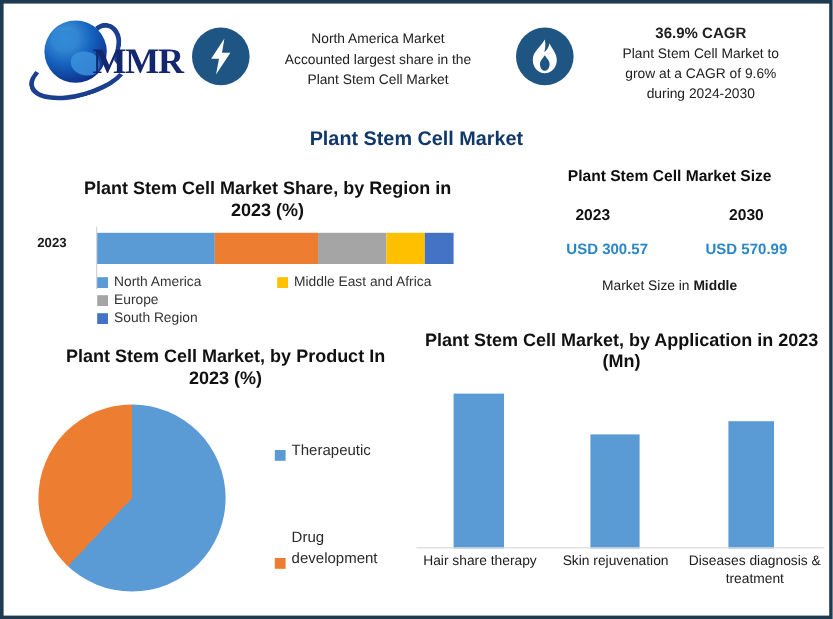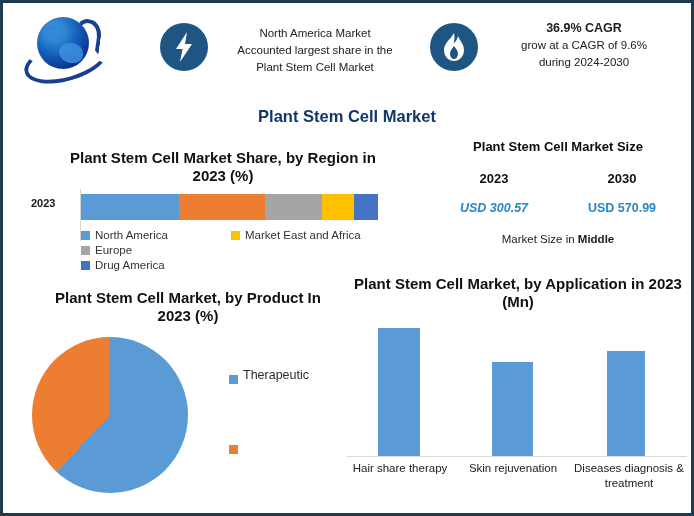--- a/index.html
+++ b/index.html
@@ -233,20 +233,21 @@
 <body>
 
 <div id="page">
 
   <div id="header">
 
     <div class="logo">
       <div class="logo-swoosh"></div>
       <div class="logo-globe"></div>
       <div class="logo-tail"></div>
+      <div class="logo-text">MMR</div>
     </div>
 
     <div class="hicon" style="left:157px; top:20px;">
       <svg width="48" height="48" viewBox="0 0 48 48" aria-hidden="true">
         <path d="M27 9 L16 26 L22.5 26 L20 39 L32 21 L25 21 Z" fill="#ffffff"></path>
       </svg>
     </div>
     <div class="htext" style="left:216px; top:22px; width:192px;">
       <div>North America Market</div>
       <div>Accounted largest share in the</div>
@@ -254,20 +255,21 @@
     </div>
 
     <div class="hicon" style="left:427px; top:20px;">
       <svg width="48" height="48" viewBox="0 0 48 48" aria-hidden="true">
         <path d="M24 10 C20 17 14 20 14 27 C14 33.5 18.6 38 24 38 C29.4 38 34 33.5 34 27 C34 21 30 18 28 13 C27 17 25.5 19 23.5 20.5 C24.6 17.5 24.8 13.5 24 10 Z" fill="#ffffff"></path>
         <path d="M24 23 C22 26 20 27.5 20 30.5 C20 33.6 21.8 36 24 36 C26.2 36 28 33.6 28 30.5 C28 27.5 26 26 24 23 Z" fill="#1f5582"></path>
       </svg>
     </div>
     <div class="htext" style="left:487px; top:17px; width:188px;">
       <div style="font-weight:bold; font-size:12.5px;">36.9% CAGR</div>
+      <div>Plant Stem Cell Market to</div>
       <div>grow at a CAGR of 9.6%</div>
       <div>during 2024-2030</div>
     </div>
   </div>
 
   <div id="main-title">Plant Stem Cell Market</div>
 
   <div id="region-block">
     <div class="chart-title" style="left:42px; top:6px; width:320px;">Plant Stem Cell Market Share, by Region in 2023 (%)</div>
   </div>
@@ -285,50 +287,51 @@
     <div class="leg-item">
       <span class="leg-swatch" style="background: rgb(91, 155, 213);"></span>
       <span>North America</span>
     </div>
     <div class="leg-item">
       <span class="leg-swatch" style="background: rgb(165, 165, 165);"></span>
       <span>Europe</span>
     </div>
     <div class="leg-item">
       <span class="leg-swatch" style="background: rgb(68, 114, 196);"></span>
-      <span>Drug America</span>
+      <span>South Region</span>
     </div>
   </div>
 
   <div class="legend" style="left:228px; top:226px;">
     <div class="leg-item">
       <span class="leg-swatch" style="background: rgb(255, 192, 0);"></span>
-      <span>Market East and Africa</span>
+      <span>Middle East and Africa</span>
     </div>
   </div>
 
   <div id="size-panel">
     <div id="size-title">Plant Stem Cell Market Size</div>
     <div class="size-year" style="left:16px;">2023</div>
     <div class="size-year" style="left:144px;">2030</div>
-    <div class="size-val" style="left:16px;font-style:italic;">USD 300.57</div>
+    <div class="size-val" style="left:28px;">USD 300.57</div>
     <div class="size-val" style="left:144px;">USD 570.99</div>
     <div id="size-foot"><span>Market Size in </span><b>Middle</b></div>
   </div>
 
   <div id="pie-block">
     <div class="chart-title" style="left:22px; top:0px; width:290px;">Plant Stem Cell Market, by Product In 2023 (%)</div>
     <div id="pie" style="background: conic-gradient(rgb(91, 155, 213) 0deg, rgb(91, 155, 213) 223.2deg, rgb(237, 125, 49) 223.2deg, rgb(237, 125, 49) 360deg);"></div>
     <div id="pie-legend">
       <div class="pie-leg" style="margin-bottom:56px;">
         <span class="leg-swatch" style="background: rgb(91, 155, 213);"></span>
         <span>Therapeutic</span>
       </div>
       <div class="pie-leg" style="width:96px;">
         <span class="leg-swatch" style="background: rgb(237, 125, 49);"></span>
+        <span>Drug development</span>
       </div>
     </div>
   </div>
 
   <div id="app-block">
     <div class="chart-title" style="left:10px; top:0px; width:330px;">Plant Stem Cell Market, by Application in 2023 (Mn)</div>
     <div id="app-plot">
       <div class="app-bar" style="left: 35px; width: 42px; height: 129.2px; background: rgb(91, 155, 213);"></div>
       <div class="app-bar" style="left: 149px; width: 41px; height: 95.2px; background: rgb(91, 155, 213);"></div>
       <div class="app-bar" style="left: 264px; width: 38px; height: 105.886px; background: rgb(91, 155, 213);"></div>

